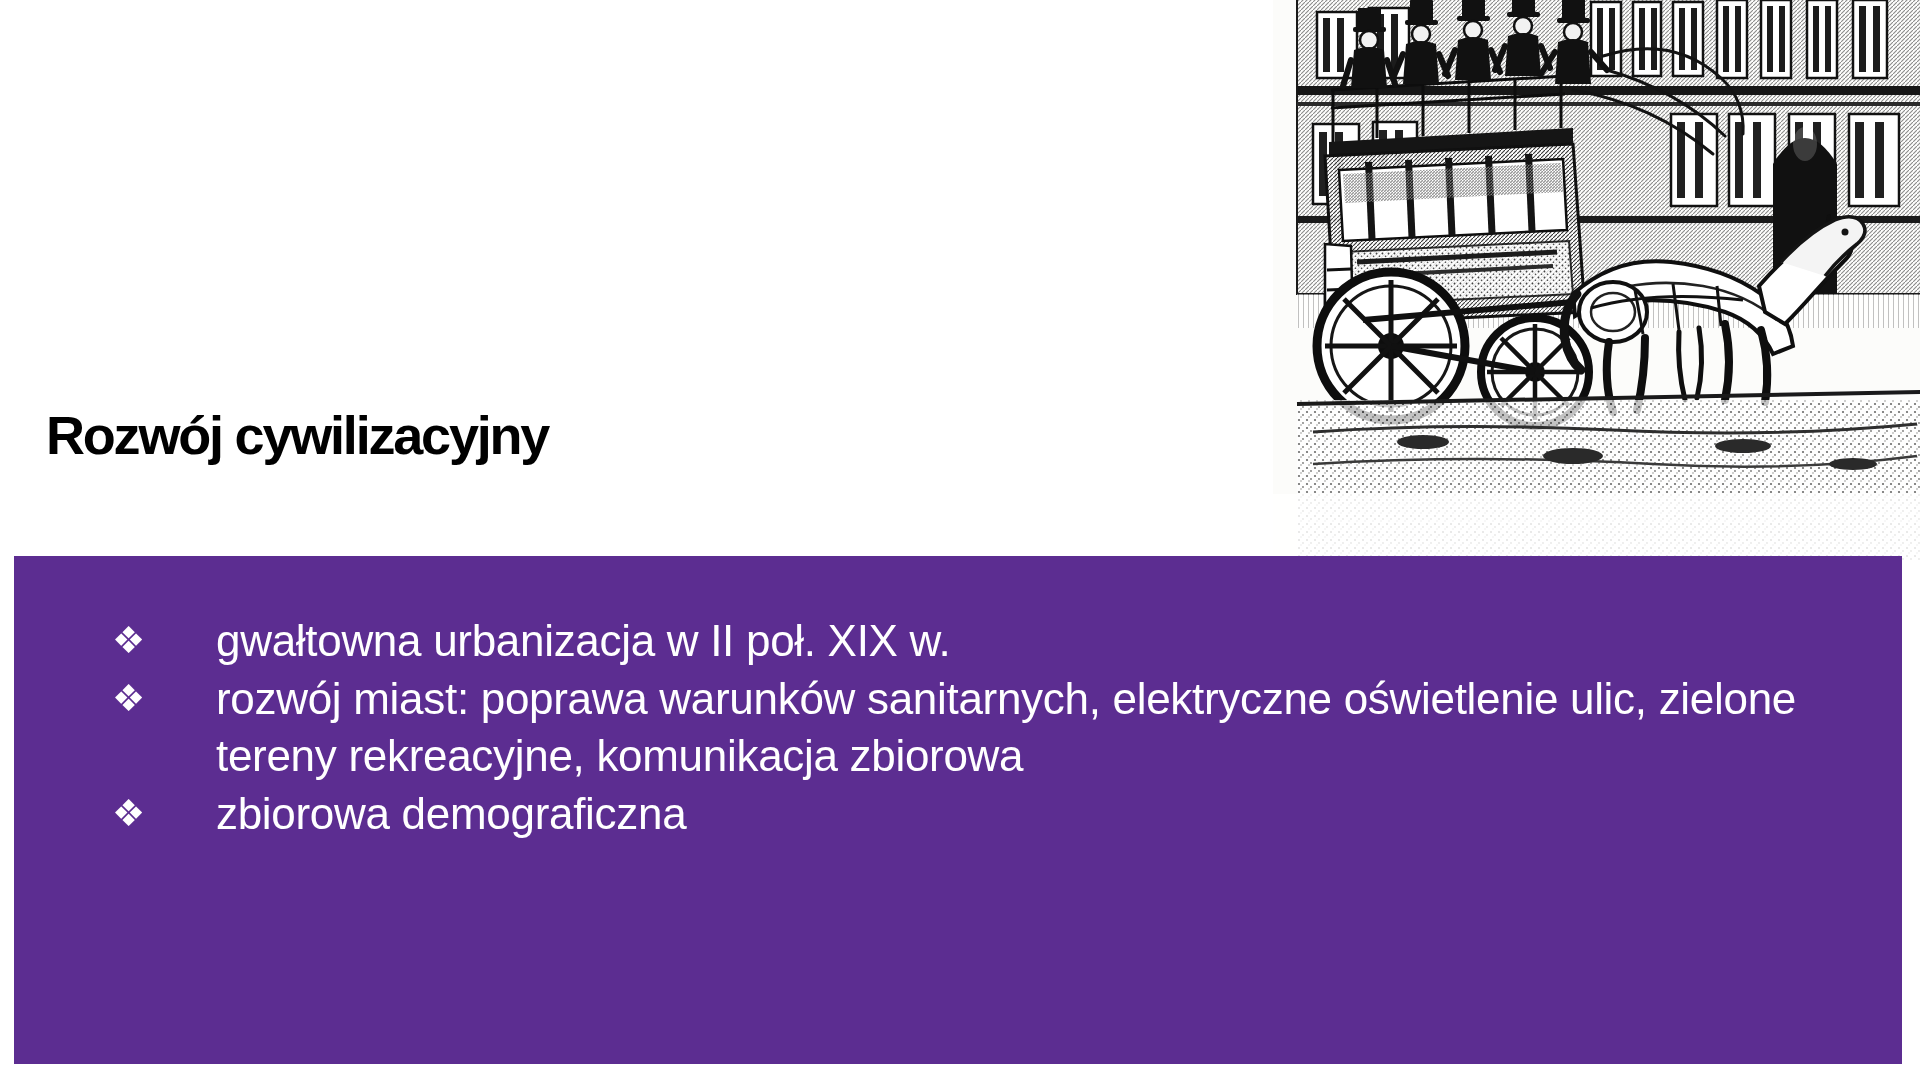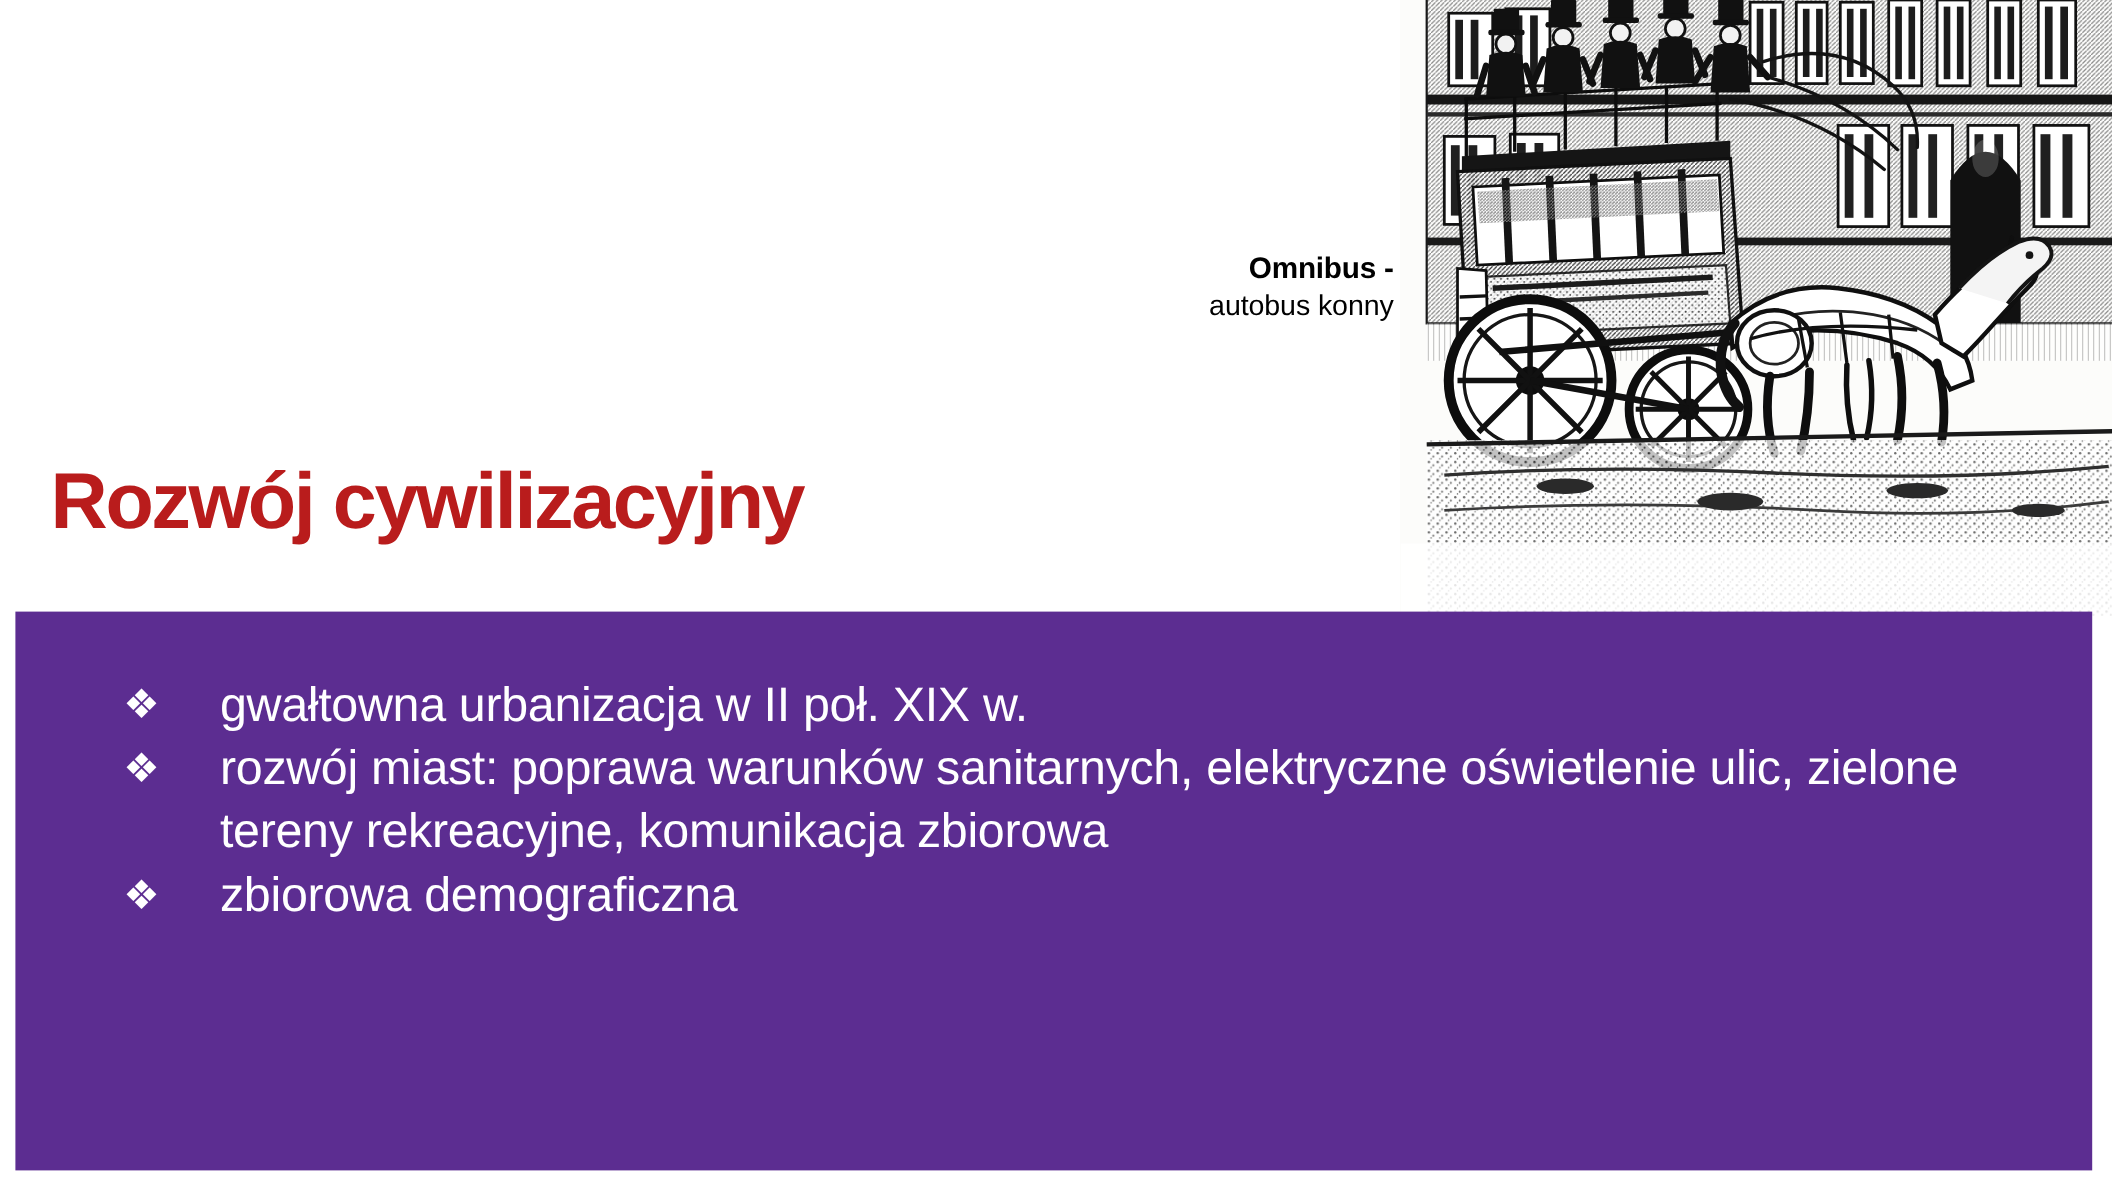--- a/index.html
+++ b/index.html
@@ -62,22 +62,22 @@
     font-weight: 400;
     letter-spacing: -0.1px;
     display: block;
   }
 
   
   #title {
     position: absolute;
     left: 46px;
     top: 372px;
-    color: #b91c1c;
-    font-size: 72px;
+    color: #000000;
+    font-size: 54px;
     font-weight: 700;
     letter-spacing: -2.2px;
     line-height: 1.0;
     white-space: nowrap;
     font-stretch: condensed;
     text-align: center;
   }
 
   
   #content-band {
@@ -112,20 +112,21 @@
     flex: 0 0 auto;
     width: 88px;
     font-size: 37px;
     line-height: 1.52;
     color: #ffffff;
     user-select: none;
   }
   #bullet-list .bullet-text {
     flex: 1 1 auto;
     max-width: 1600px;
+    margin-left: 16px;
   }
 </style>
 </head>
 <body>
 
 <div id="slide">
 
   <div id="illustration">
     <svg viewBox="0 0 650 566" xmlns="http://www.w3.org/2000/svg" aria-hidden="true">
       <defs>
@@ -377,24 +378,20 @@
           <ellipse cx="300" cy="462" rx="30" ry="8"></ellipse>
           <ellipse cx="470" cy="452" rx="28" ry="7"></ellipse>
           <ellipse cx="580" cy="470" rx="24" ry="6"></ellipse>
         </g>
       </g>
 
       <rect x="0" y="500" width="650" height="66" fill="#ffffff" opacity="0.82"></rect>
     </svg>
   </div>
 
-  <div id="caption">
-    <span class="cap-strong">Omnibus -</span>
-    <span class="cap-normal">autobus konny</span>
-  </div>
 
   <h1 id="title">Rozwój cywilizacyjny</h1>
 
   <div id="content-band">
     <ul id="bullet-list">
 
       <li>
         <span class="bullet-marker">❖</span>
         <span class="bullet-text">gwałtowna urbanizacja w II poł. XIX w.</span>
       </li>

